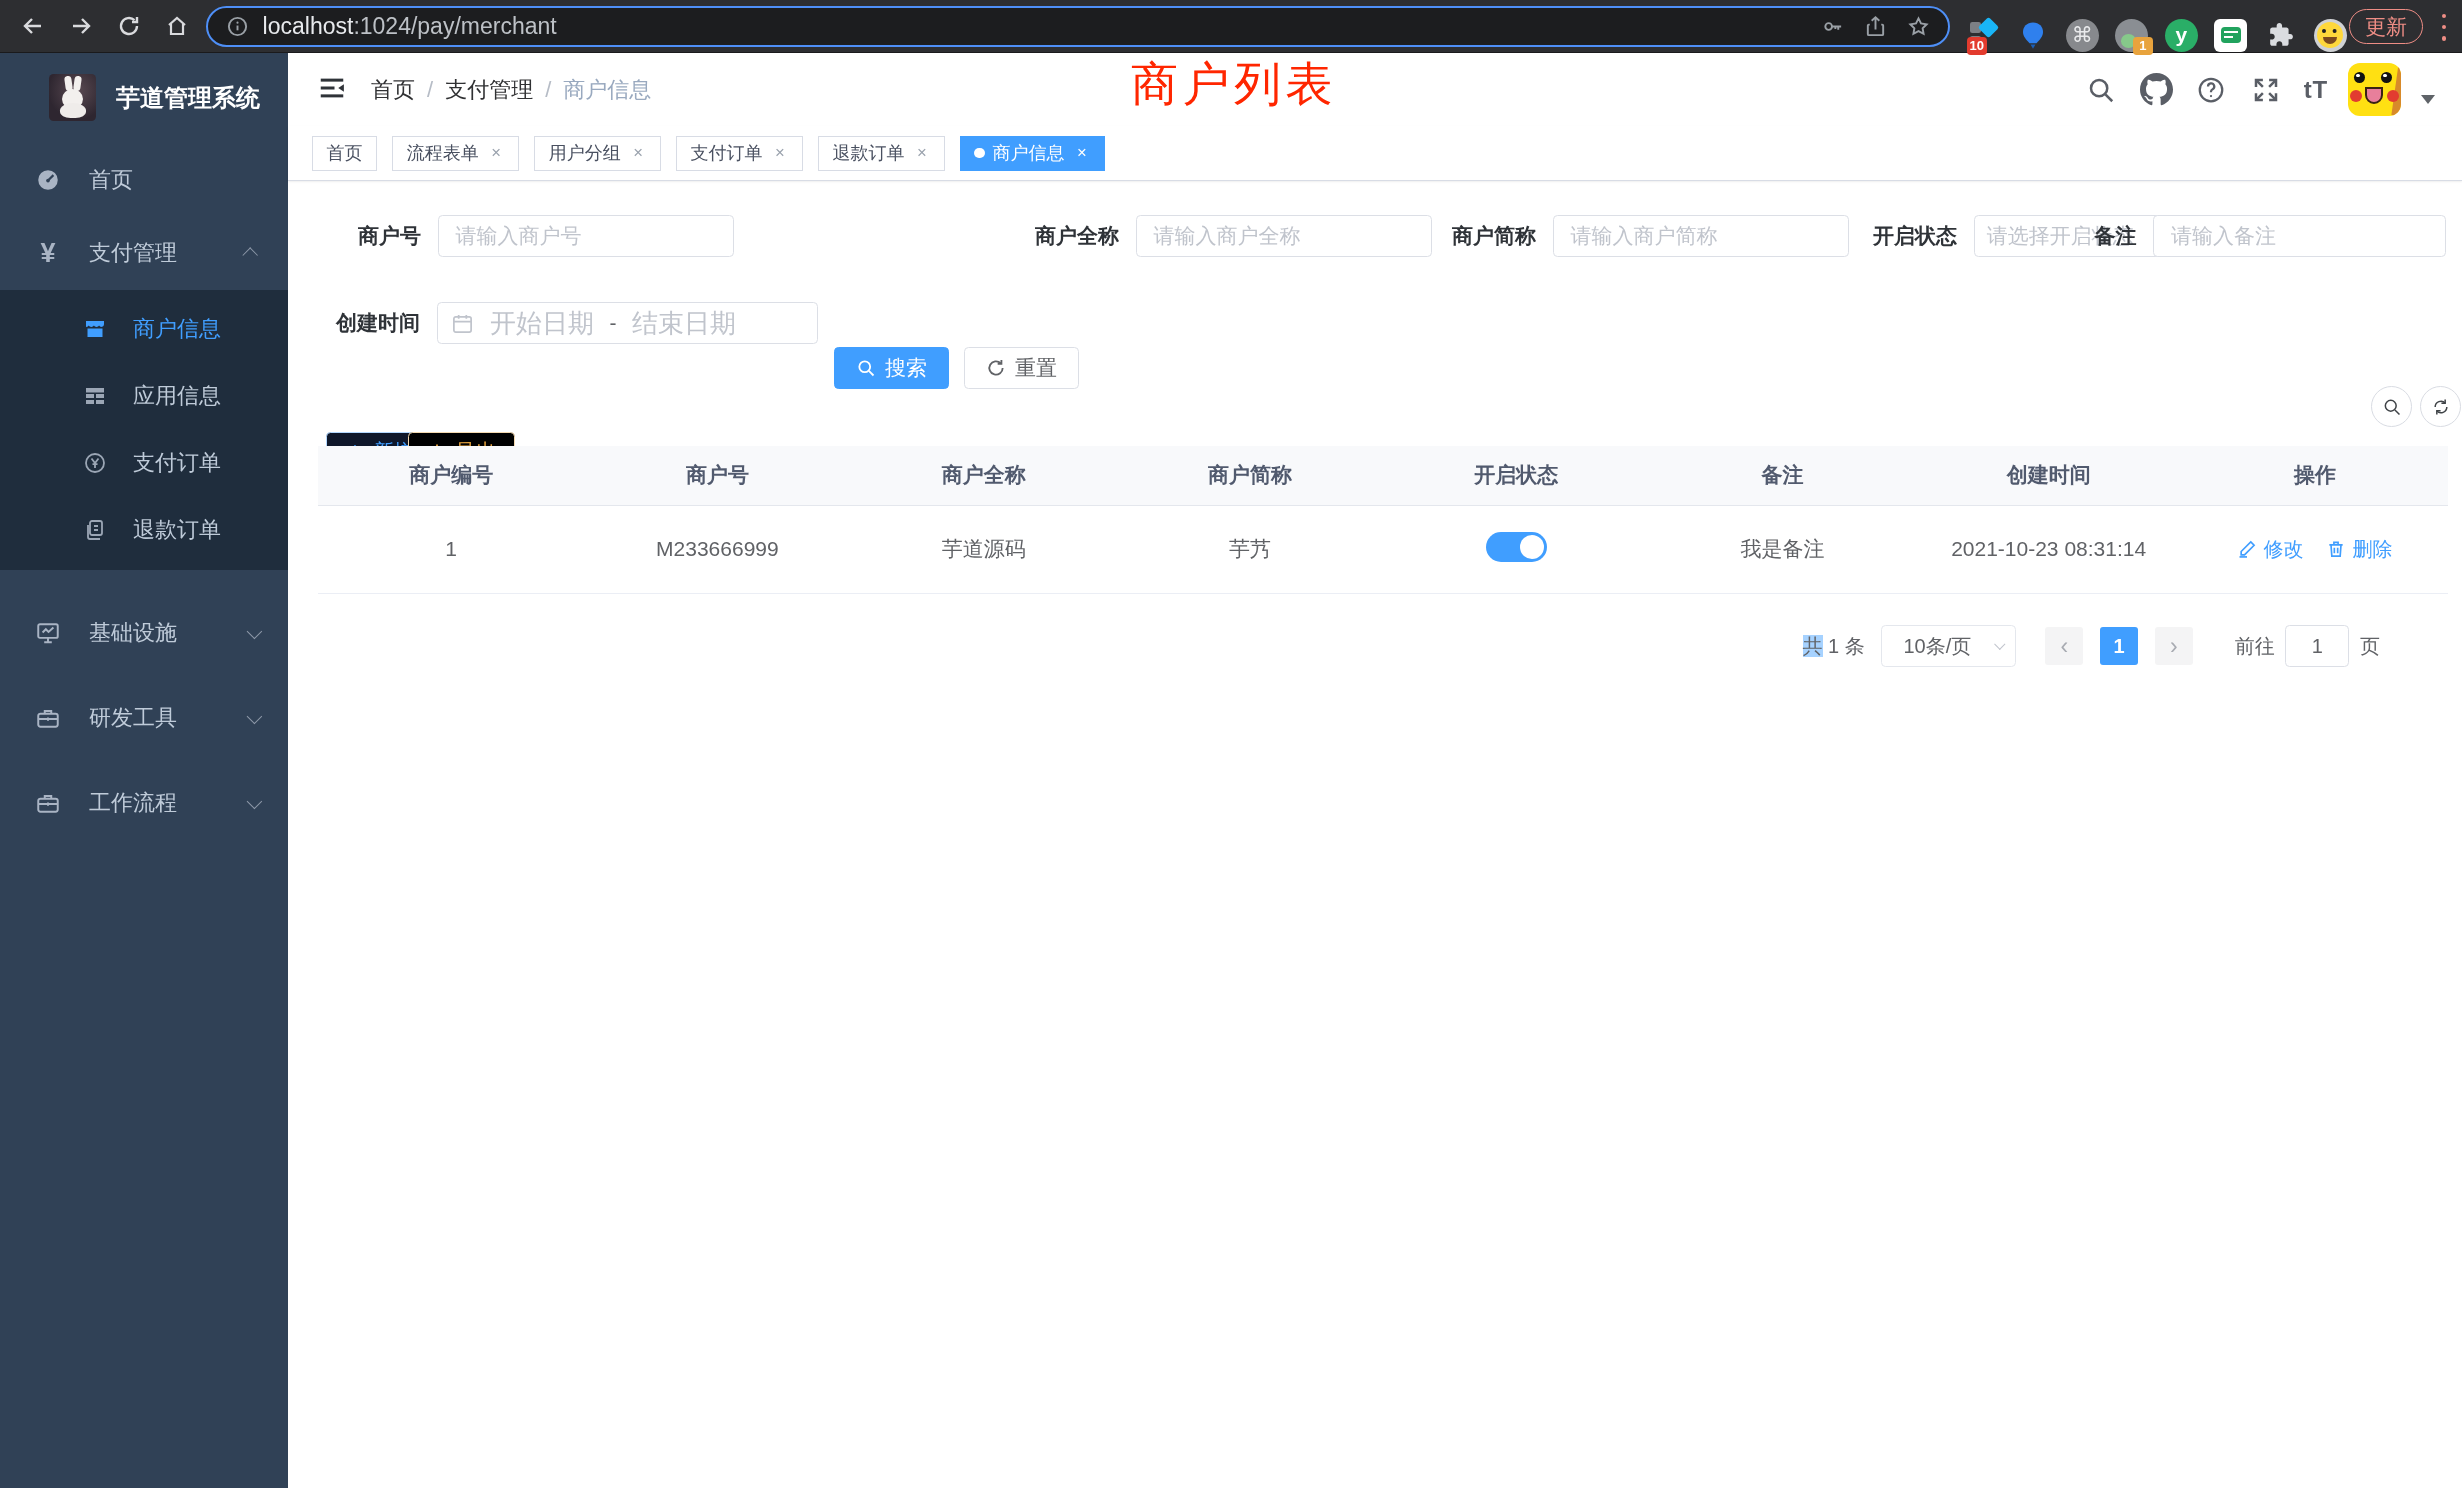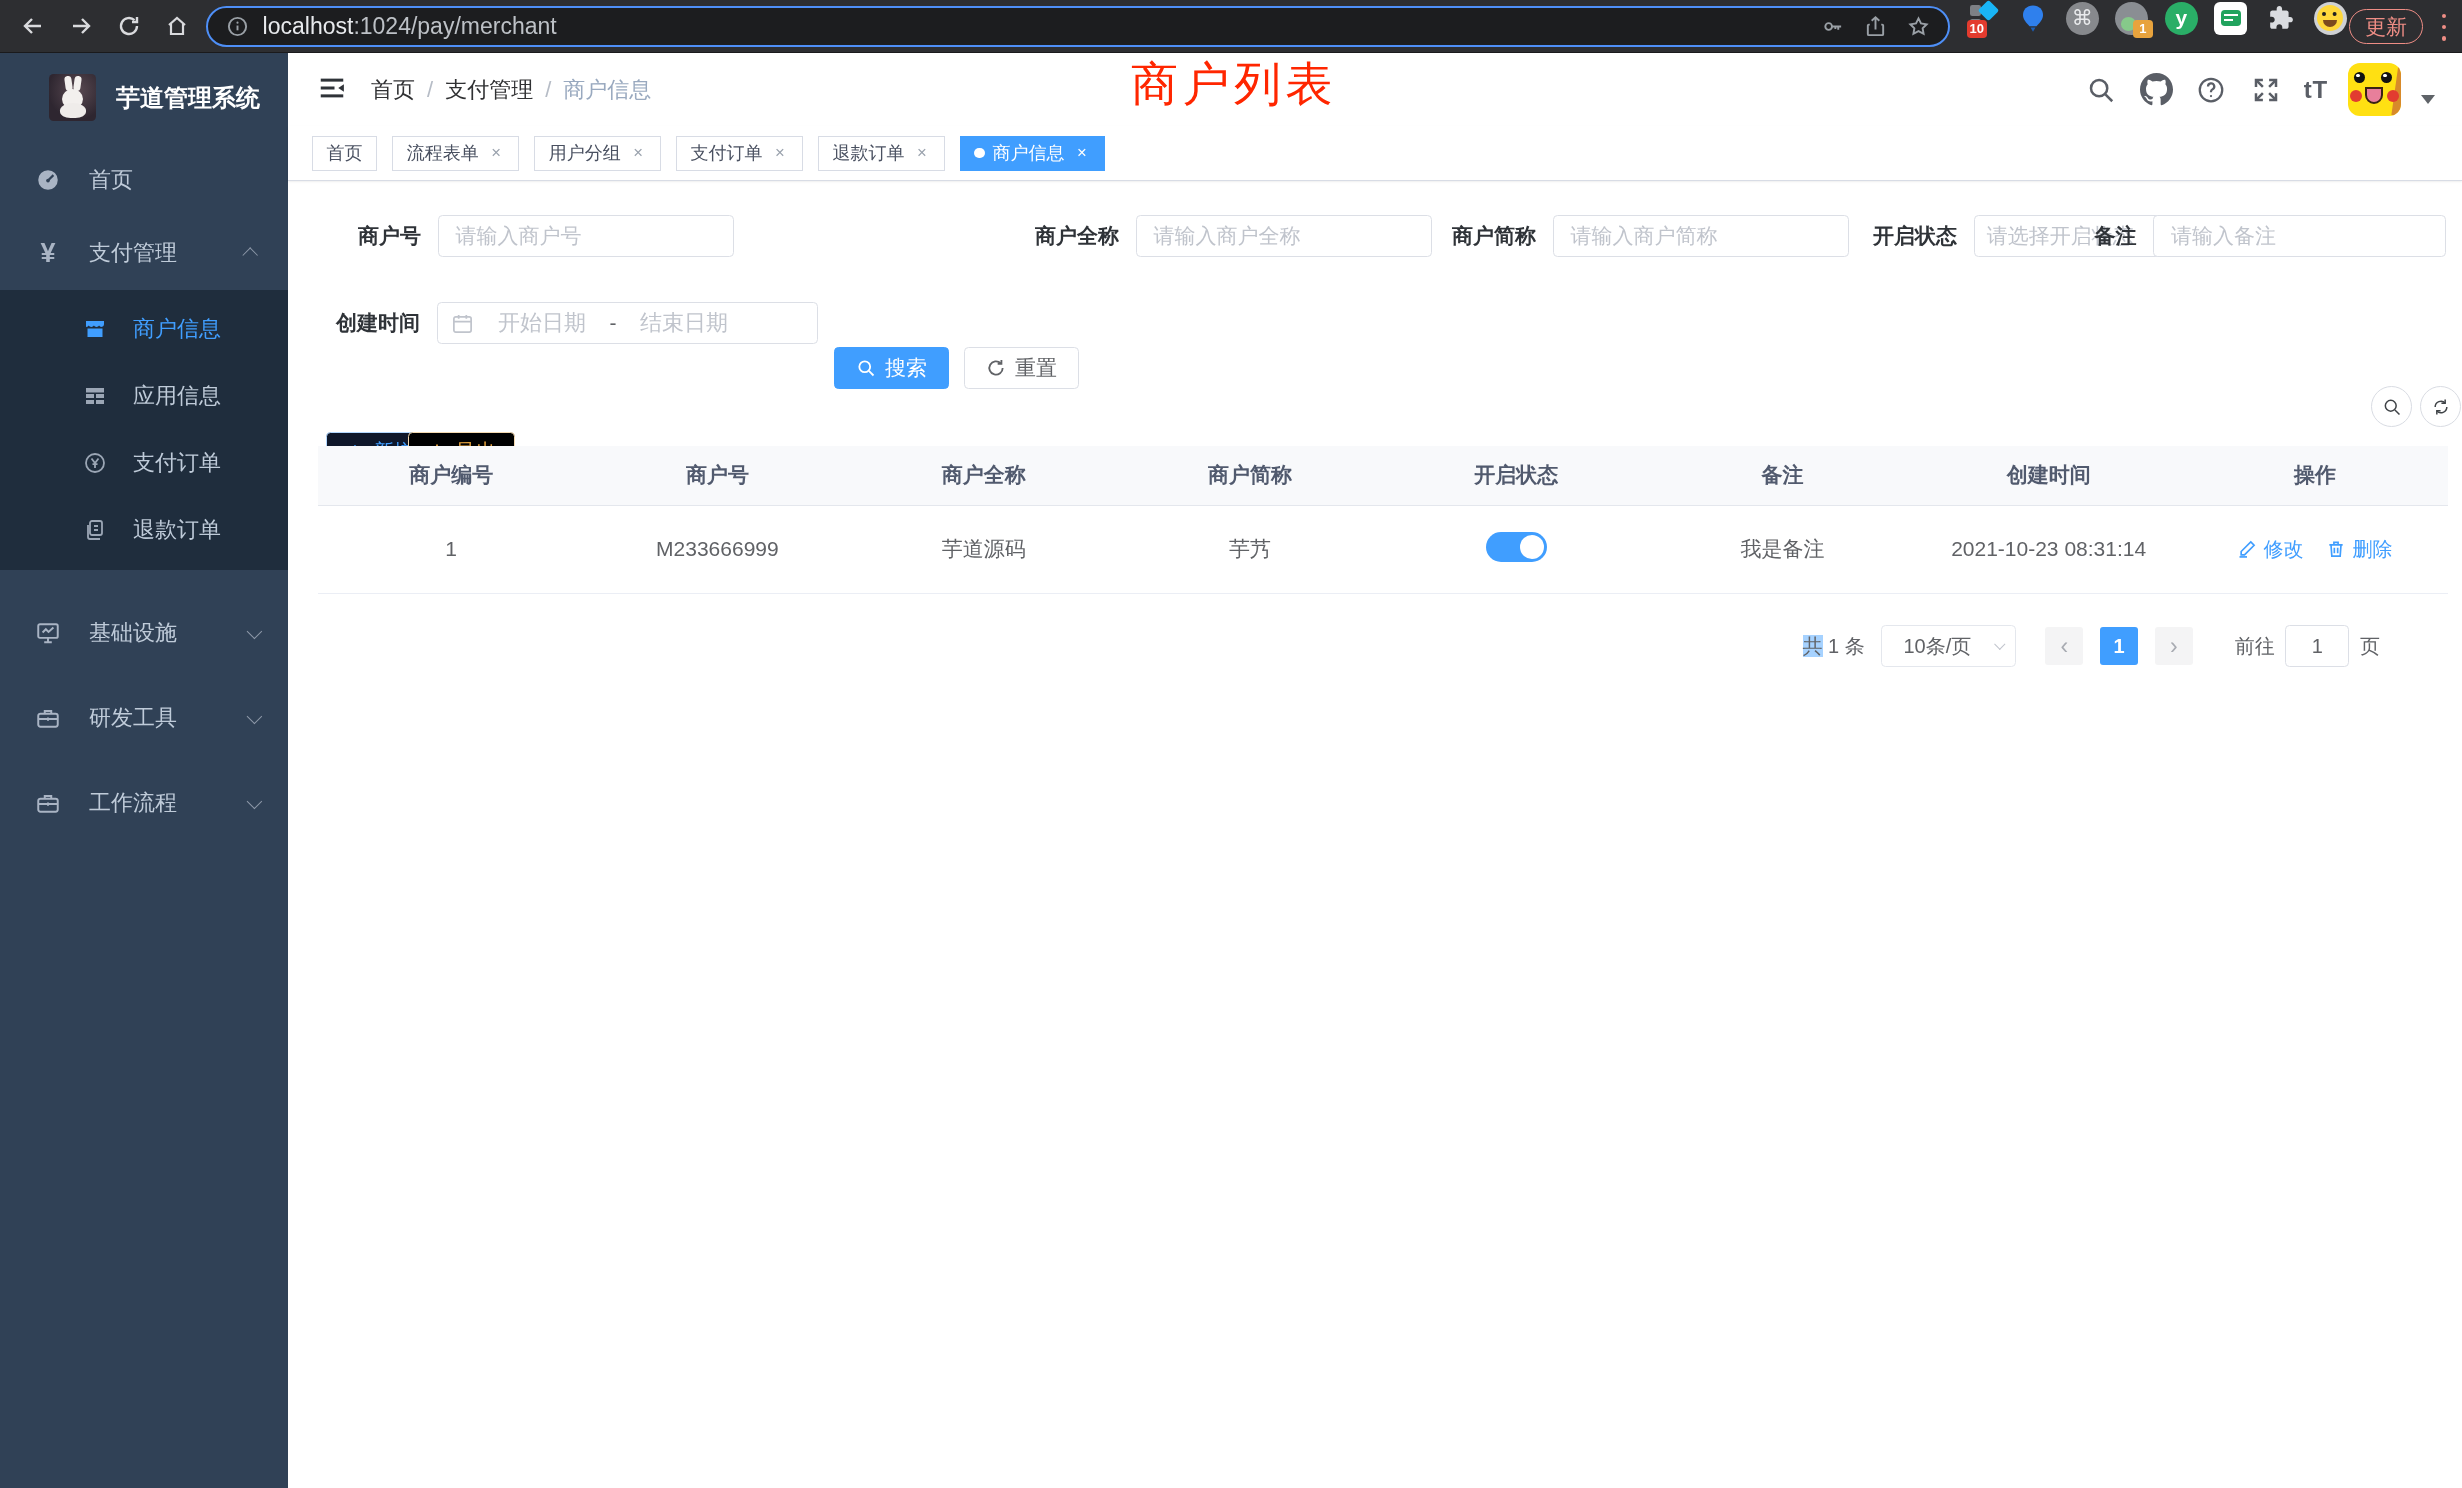--- a/index.html
+++ b/index.html
@@ -16,21 +16,21 @@
   .nav-btns { display:flex; align-items:center; padding-left:16.7px; gap:15px; }
   .nav-ic { width:33px; height:33px; display:flex; align-items:center; justify-content:center; color:#d9dadd; }
   .nav-ic svg { width:24px; height:24px; }
   .omnibox { position:absolute; left:206px; top:6px; width:1744px; height:41px; background:#1c1d1f; border:2.3px solid #4e8ff7; border-radius:21px; display:flex; align-items:center; padding:0 18px; }
   .omni-info { color:#9aa0a6; margin-right:13.6px; }
   .omni-info svg { width:23px; height:23px; }
   .url { font-size:23px; color:#e8eaed; white-space:nowrap; }
   .url .path { color:#bdc1c6; }
   .omni-right { margin-left:auto; display:flex; align-items:center; gap:20px; color:#9aa0a6; }
   .omni-right svg { width:23px; height:23px; }
-  .ext-row { position:absolute; left:1965px; top:0; height:53px; display:flex; align-items:flex-start; gap:13.6px; }
+  .ext-row { position:absolute; left:1965px; top:0; height:53px; display:flex; align-items:flex-end; gap:13.6px; }
   .ext { position:relative; width:36px; height:36px; display:flex; align-items:center; justify-content:center; }
   .badge { position:absolute; min-width:20px; height:18px; border-radius:3.8px; font-size:13px; font-weight:bold; color:#fff; display:flex; align-items:center; justify-content:center; padding:0 3px; }
   .badge.red { background:#e33b2e; left:1.5px; bottom:-1.5px; }
   .badge.orange { background:#e8a33d; right:-3px; bottom:-1.5px; }
   .tm-sq1 { position:absolute; left:4.5px; top:4.5px; width:11.4px; height:11.4px; background:#7d8085; border-radius:2.3px; }
   .tm-sq2 { position:absolute; left:4.5px; top:19px; width:11.4px; height:11.4px; background:#7d8085; border-radius:2.3px; }
   .tm-diamond { position:absolute; right:5.3px; top:3px; width:15px; height:15px; background:#19b5f6; transform:rotate(45deg); border-radius:2.3px; }
   .circle-ext { width:33px; height:33px; border-radius:50%; display:flex; align-items:center; justify-content:center; }
   .cmd-c { background:#87898d; color:#e9eaec; font-size:21px; }
   .gray-c { background:#8a8e93; position:relative; overflow:hidden; }
@@ -117,21 +117,21 @@
   .content { position:relative; height:calc(100% - 127px); background:#fff; }
   .fgroup { position:absolute; height:42px; display:flex; align-items:center; }
   .flabel { font-size:21px; color:#2f3338; font-weight:600; text-align:right; margin-right:16.7px; white-space:nowrap; }
   .finput { height:42px; border:0.8px solid #dcdfe6; border-radius:4.5px; padding:0 16.7px; font-size:21px; color:#606266; background:#fff; width:296px; font-family:inherit; }
   .finput::placeholder { color:#c0c4cc; }
   .fselect { width:322px; height:42px; border:0.8px solid #dcdfe6; border-radius:4.5px; display:flex; align-items:center; padding:0 12px; color:#c0c4cc; font-size:21px; cursor:pointer; position:relative; }
   .fselect .chev { position:absolute; right:15px; width:9px; height:9px; border-right:1.5px solid #c0c4cc; border-bottom:1.5px solid #c0c4cc; transform:rotate(45deg) translateY(-2.3px); }
   .daterange { width:381px; height:42px; border:0.8px solid #dcdfe6; border-radius:4.5px; display:flex; align-items:center; padding:0 13.6px; gap:10.6px; }
   .daterange .cal { color:#c0c4cc; }
   .daterange .cal svg { width:23px; height:23px; }
-  .dinput { border:none; outline:none; width:114px; font-size:22px; color:#606266; text-align:center; font-family:Liberation Sans, sans-serif; }
+  .dinput { border:none; outline:none; width:114px; font-size:26px; color:#606266; text-align:center; font-family:Liberation Sans, sans-serif; }
   .dinput::placeholder { color:#c0c4cc; }
   .dsep { color:#606266; font-size:21px; }
   .btn { height:42px; border-radius:4.5px; display:inline-flex; align-items:center; justify-content:center; gap:9px; font-size:21px; cursor:pointer; border:0.8px solid transparent; padding:0 21px; position:absolute;margin-top:45px; }
   .btn svg { width:20px; height:20px; }
   .btn-primary { background:#409eff; color:#fff; border-color:#409eff; }
   .btn-plain { background:#fff; color:#606266; border-color:#dcdfe6; }
   .btn-sm { height:39px; font-size:20px; padding:0 18px; border-radius:4.5px; }
   .btn-blue-plain { background:#0f172a; color:#409eff; border-color:#b3d8ff; }
   .btn-warn-plain { background:#000000; color:#e6a23c; border-color:#f5dab1; }
   .circle-btn { position:absolute; width:41px; height:41px; border-radius:50%; border:0.8px solid #d9dce3; background:#fff; display:flex; align-items:center; justify-content:center; color:#3f4347; cursor:pointer; }

